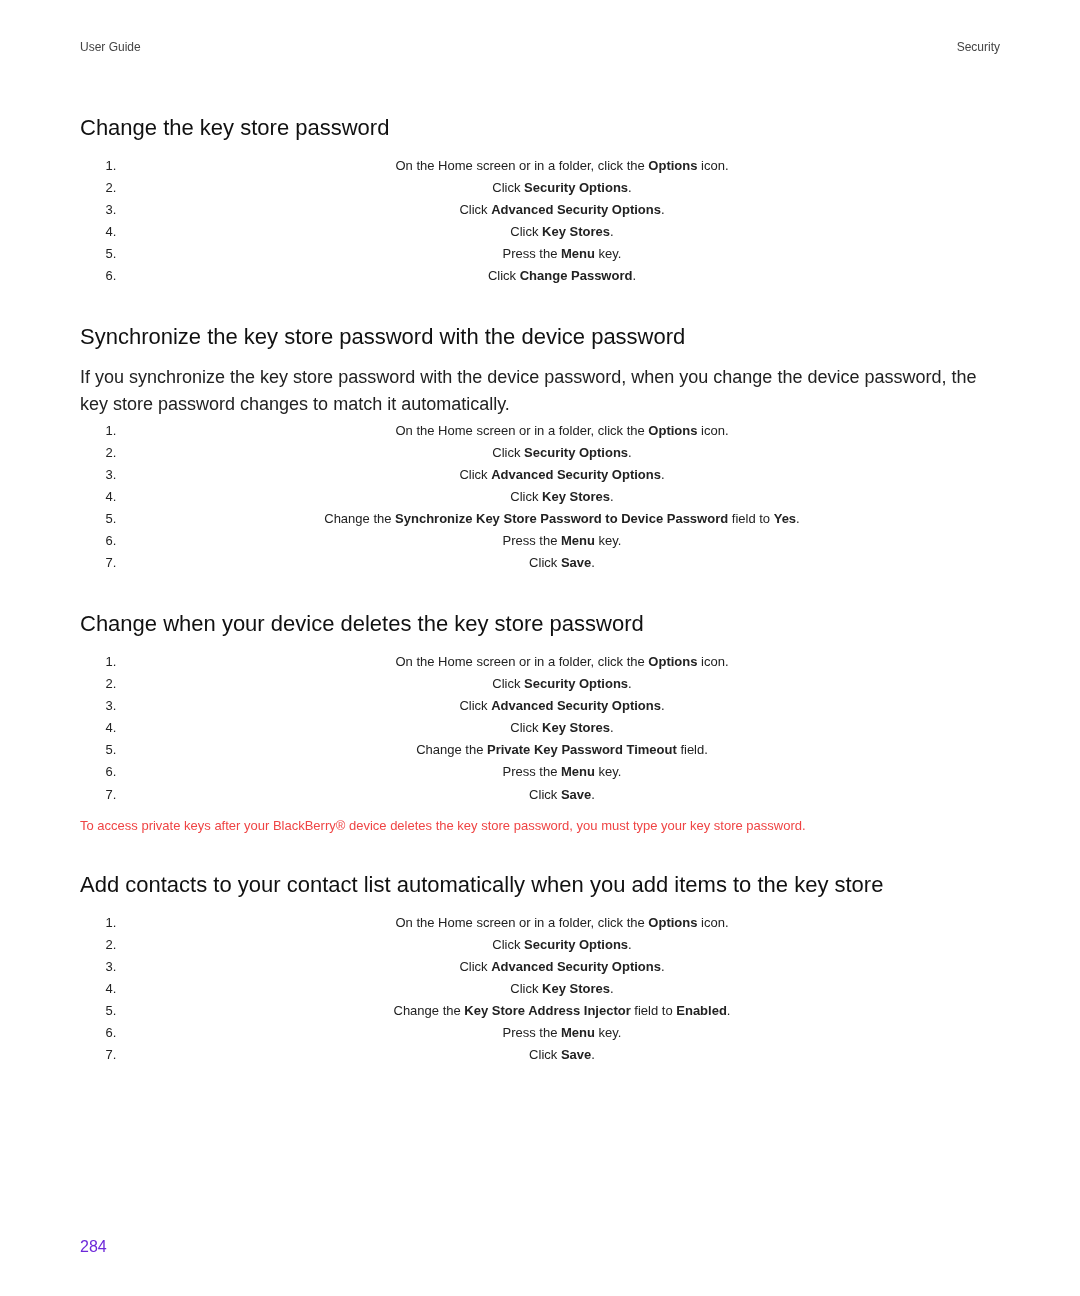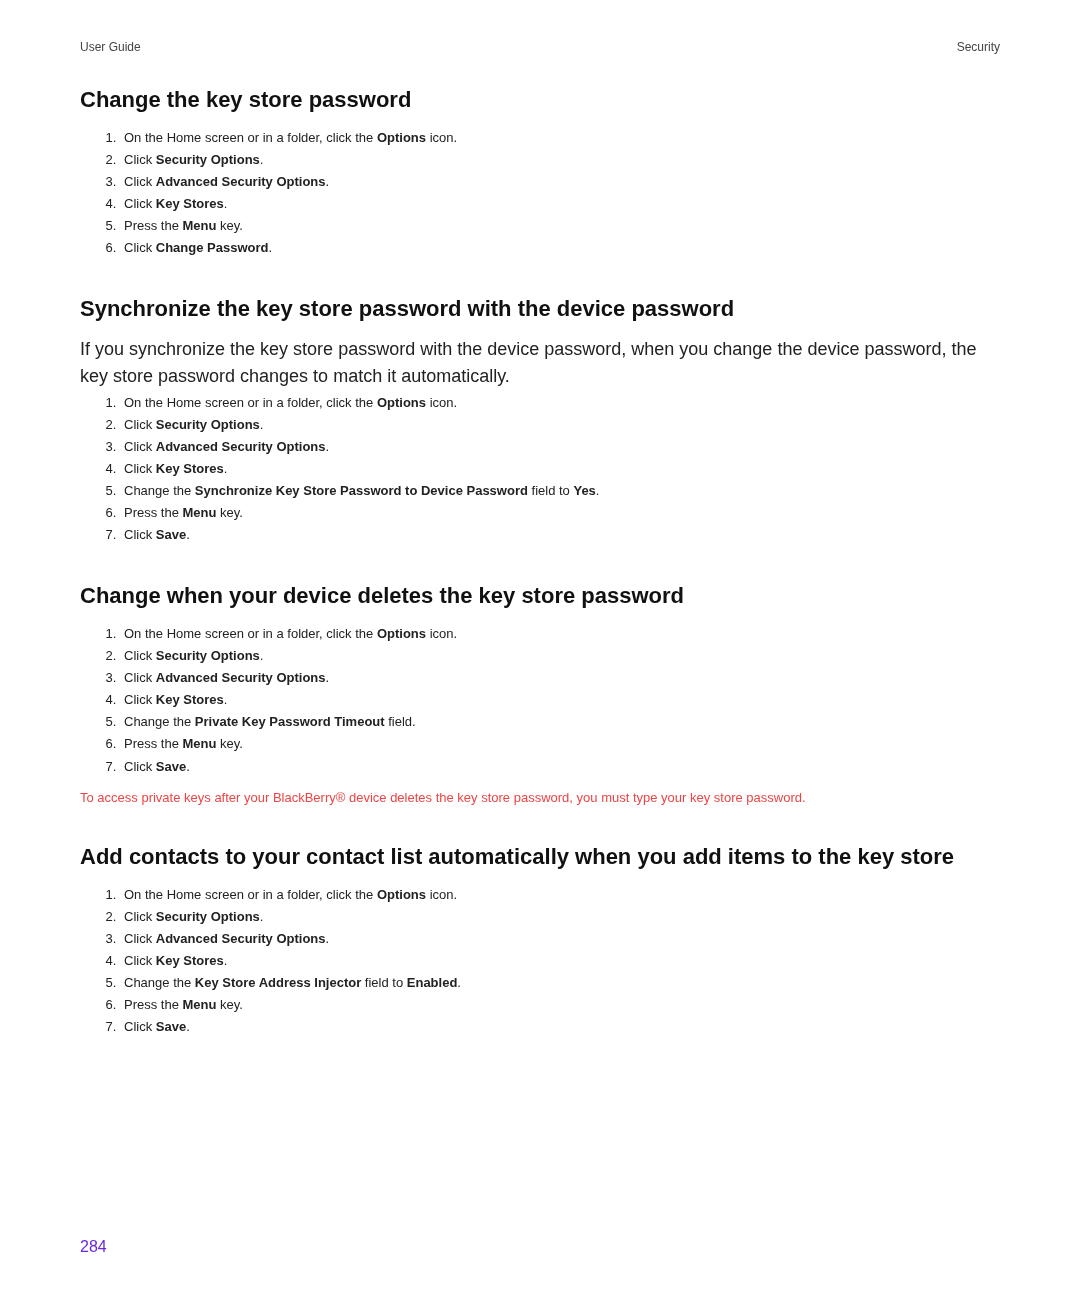--- a/index.html
+++ b/index.html
@@ -22,41 +22,41 @@
       width: 1080px;
       min-height: 1296px;
       padding: 40px 80px 60px 80px;
       position: relative;
     }
 
     .page-header {
       display: flex;
       justify-content: space-between;
       align-items: flex-start;
-      margin-bottom: 32px;
+      margin-bottom: 60px;
     }
 
     .header-left {
       font-size: 12px;
       color: #444;
     }
 
     .header-right {
       font-size: 12px;
       color: #444;
       text-align: right;
     }
 
     .section {
       margin-bottom: 36px;
     }
 
     .section-title {
       font-size: 22px;
-      font-weight: bold;
+      font-weight: normal;
       color: #111;
       margin-bottom: 12px;
       line-height: 1.3;
     }
 
     .section-intro {
       font-size: 18px;
       color: #222;
       margin-bottom: 2px;
       line-height: 1.5;
@@ -65,20 +65,21 @@
     .section-note {
       font-size: 13px;
       color: #ef4444;
       margin-top: 10px;
       line-height: 1.5;
     }
 
     ol {
       margin-left: 30px;
       padding-left: 10px;
+      text-align: center;
     }
 
     ol li {
       font-size: 13px;
       color: #222;
       line-height: 1.7;
       padding-left: 4px;
     }
 
     .page-footer {

